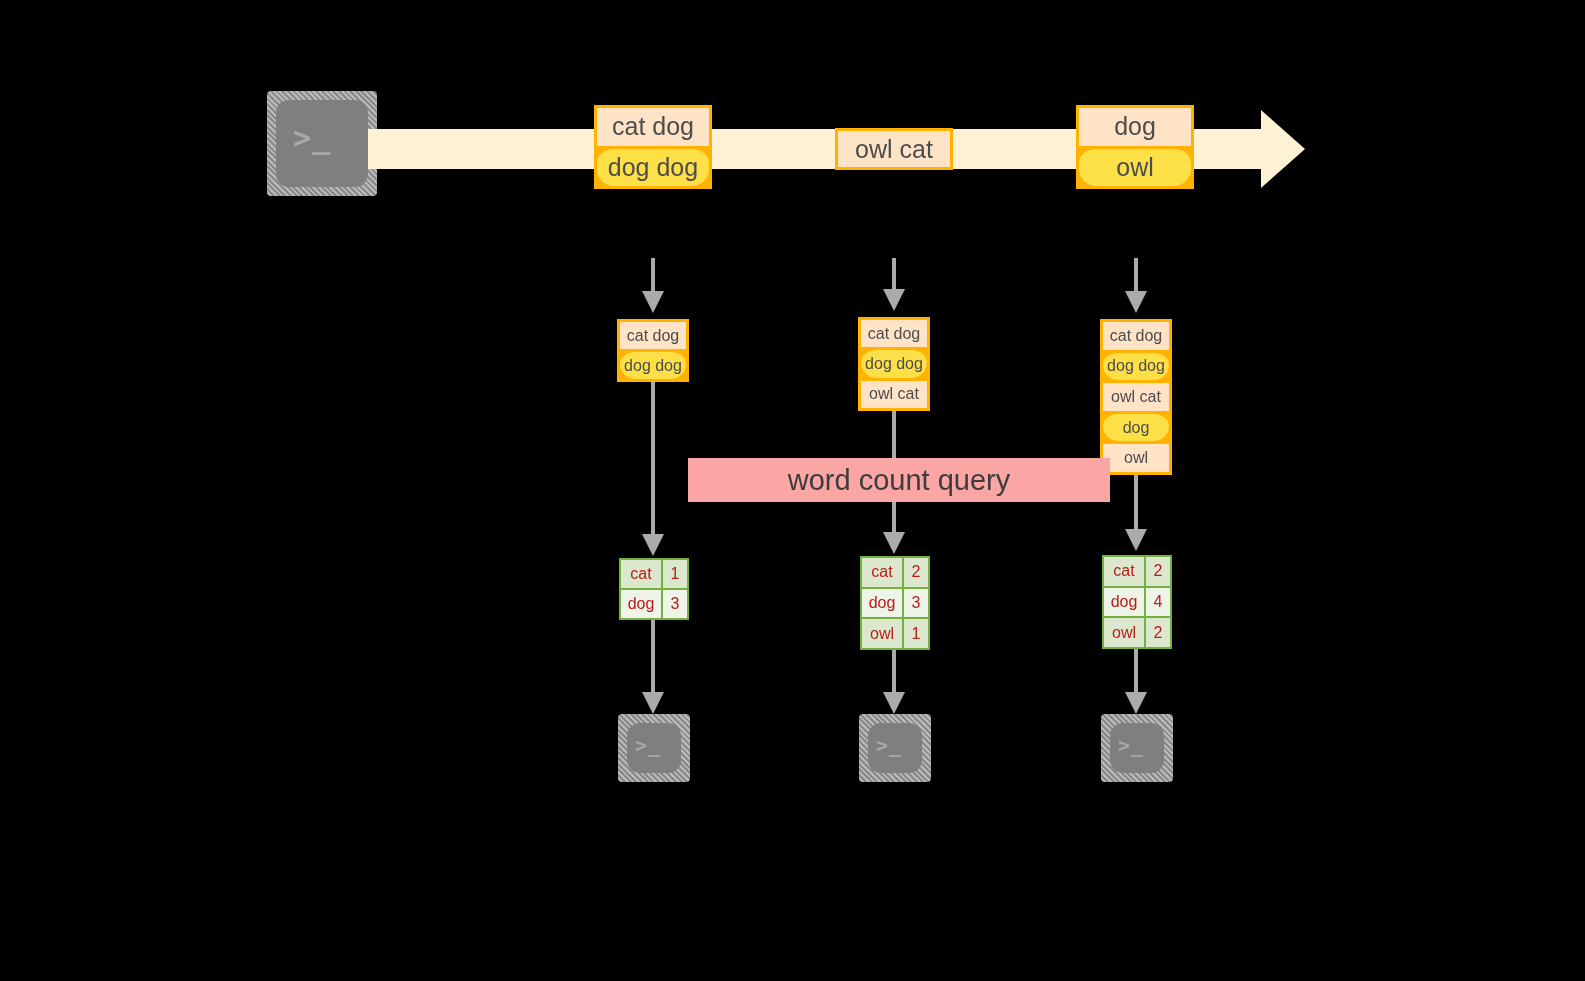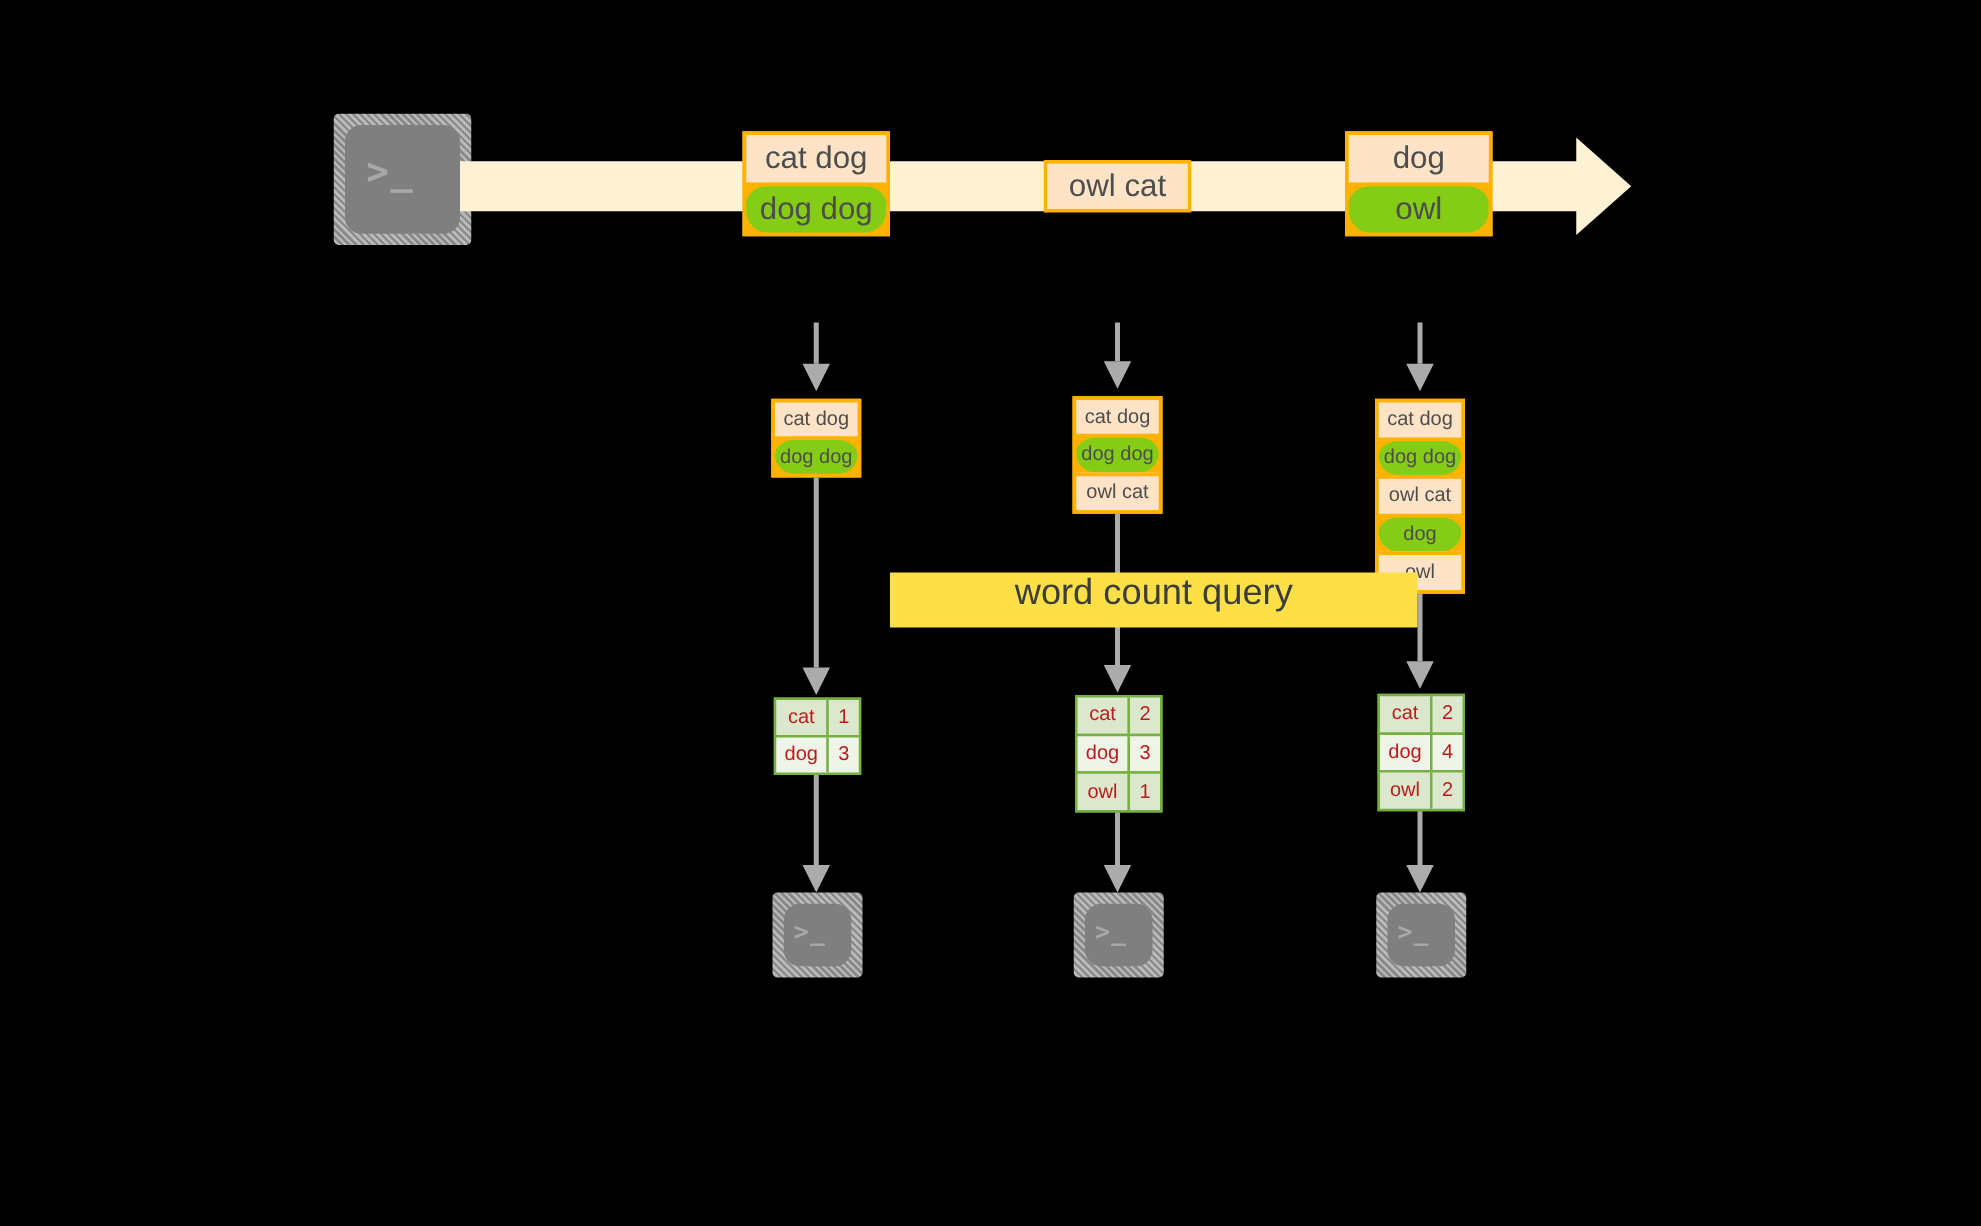--- a/index.html
+++ b/index.html
@@ -72,21 +72,21 @@
   .evt-cell {
     box-sizing: border-box;
     flex: 1 1 auto;
     display: flex;
     align-items: center;
     justify-content: center;
     color: #4d4d4d;
     white-space: nowrap;
   }
   .evt-cell.dark  { background: #FEE3C6; }
-  .evt-cell.light { background: #84cc16; border-radius: 17px; }
+  .evt-cell.light { background: #fde047; border-radius: 17px; }
   .evt-cell + .evt-cell { border-top: 3px solid #FFB300; }
 
   .evt.big .evt-cell { font-size: 25px; }
   .evt.small .evt-cell { font-size: 16px; }
 
   
   .tbl {
     position: absolute;
     box-sizing: border-box;
     border: 2px solid #76B041;
@@ -121,25 +121,24 @@
   .conn-head {
     position: absolute;
     width: 0; height: 0;
     border-left: 11px solid transparent;
     border-right: 11px solid transparent;
     border-top: 22px solid #ABABAB;
   }
   
   .query-band {
     position: absolute;
-    background: #fde047;
-    display: flex;
-    align-items: flex-start;
+    background: #fca5a5;
+    display: flex;
+    align-items: center;
     justify-content: center;
-    margin-left: 24px;
   }
   .query-band span {
     font-size: 29px;
     color: #3d3d3d;
     white-space: nowrap;
   }
 </style>
 </head>
 <body>
 

